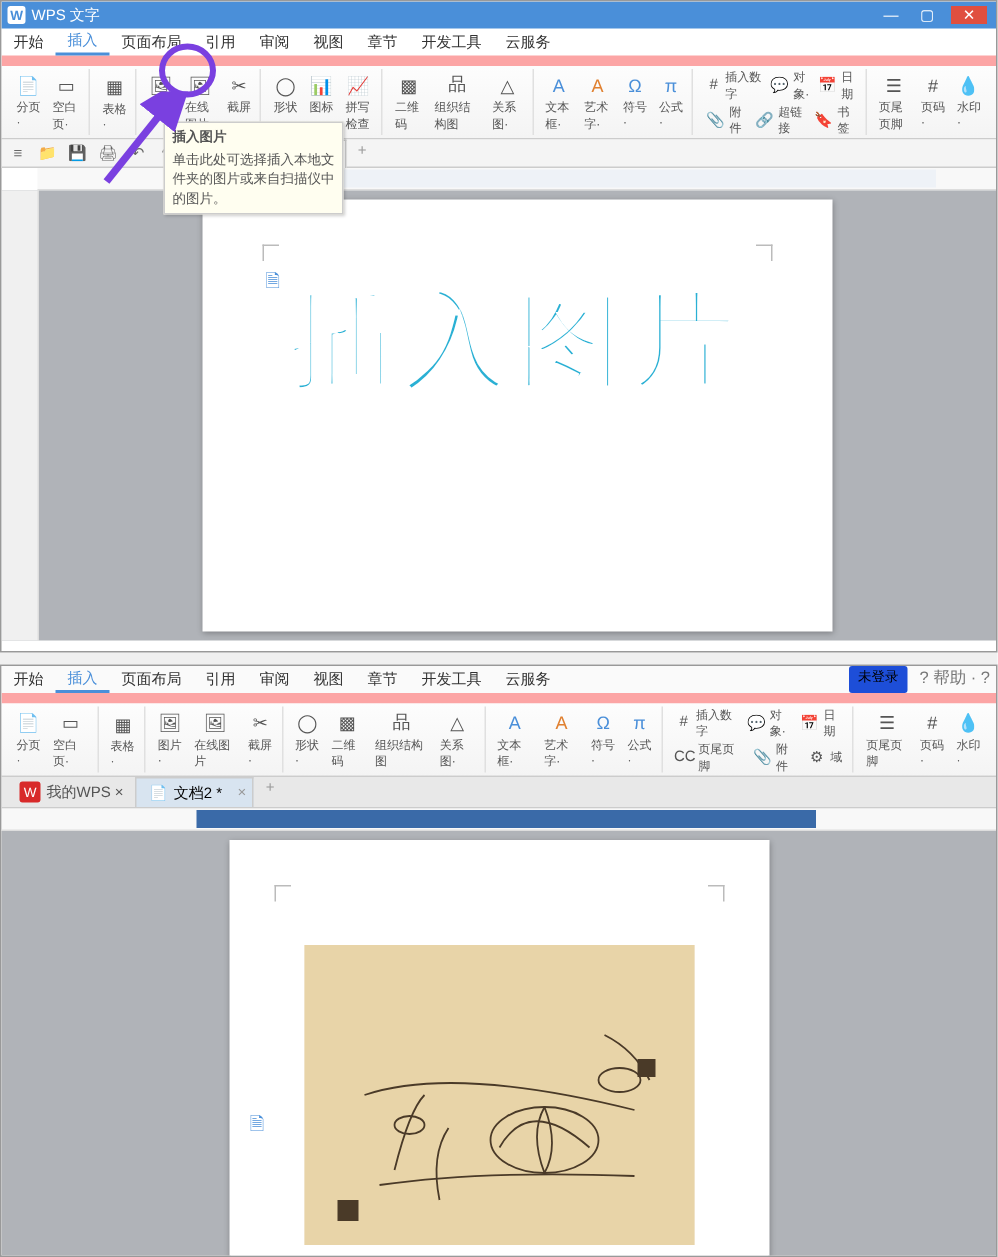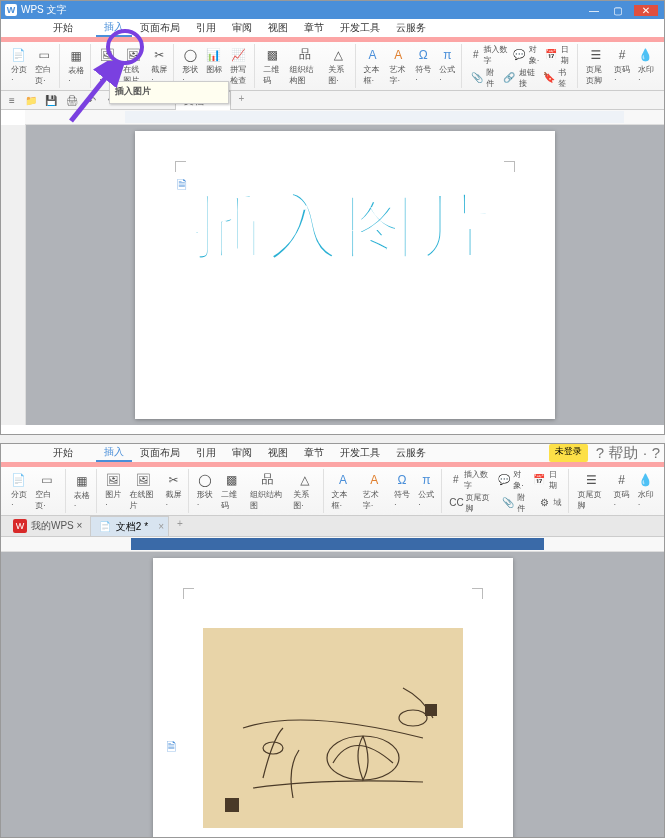--- a/index.html
+++ b/index.html
@@ -49,48 +49,46 @@
     display: flex;
     gap: 8px;
     padding-right: 4px;
     font-size: 10px;
     align-items: center;
     height: 100%;
   }
   .win-btn { width: 16px; text-align: center; cursor: pointer; }
   .win-btn.close { background: #e04f3f; padding: 0 4px; }
   .login-btn {
-    background: #fde047;
+    background: #1d4ed8;
     padding: 1px 6px;
     font-size: 9px;
     margin-right: 4px;
     border-radius: 2px;
   }
 
   
   .menubar {
     height: 18px;
     background: #fff;
     display: flex;
     align-items: stretch;
     font-size: 10px;
-    border-bottom: 5px solid #fca5a5;
-    padding-left: 44px;
+    border-bottom: 7px solid #fca5a5;
   }
   .menubar .menu-item {
     padding: 0 8px;
     display: flex;
     align-items: center;
     color: #333;
     cursor: pointer;
   }
   .menubar .menu-item.active {
     color: #4a8fd9;
     border-bottom: 2px solid #4a8fd9;
-    margin-left: 15px;
   }
 
   
   .ribbon {
     height: 44px;
     background: linear-gradient(#fdfdfd, #f4f4f4);
     border-bottom: 1px solid #ccc;
     display: flex;
     align-items: center;
     padding: 2px 4px;
@@ -491,20 +489,21 @@
         <div class="crop-mark tl"></div>
         <div class="crop-mark tr"></div>
         <span class="page-icon">🗎</span>
       </div>
     </div>
   </div>
 
 
   <div class="tooltip">
     <div class="tt-title">插入图片</div>
+    <div>单击此处可选择插入本地文件夹的图片或来自扫描仪中的图片。</div>
   </div>
 
   <div class="anno-circle"></div>
   <svg class="anno-arrow" width="70" height="70">
     <defs>
         <marker id="arr1" markerWidth="10" markerHeight="10" refX="2" refY="3" orient="auto">
       <path d="M0,0 L0,6 L8,3 z" fill="#7a40e0"></path>
         </marker>
       </defs>
     <line x1="10" y1="60" x2="50" y2="10" stroke="#7a40e0" stroke-width="5" marker-end="url(#arr1)"></line>
@@ -519,21 +518,21 @@
     <div class="menu-item active">插入</div>
     <div class="menu-item">页面布局</div>
     <div class="menu-item">引用</div>
     <div class="menu-item">审阅</div>
     <div class="menu-item">视图</div>
     <div class="menu-item">章节</div>
     <div class="menu-item">开发工具</div>
     <div class="menu-item">云服务</div>
     <div style="flex:1"></div>
     <span class="login-btn">未登录</span>
-    <span style="font-size:15px;color:#777;padding:0 4px">? 帮助 · ?</span>
+    <span style="font-size:11px;color:#777;padding:0 4px">? 帮助 · ?</span>
   </div>
 
   <div class="ribbon">
 
     <div class="ribbon-group">
         <div style="display:flex;gap:4px">
       <div class="ribbon-btn">
             <span class="ribbon-icon">📄</span>
             <span>分页·</span>
           </div>

